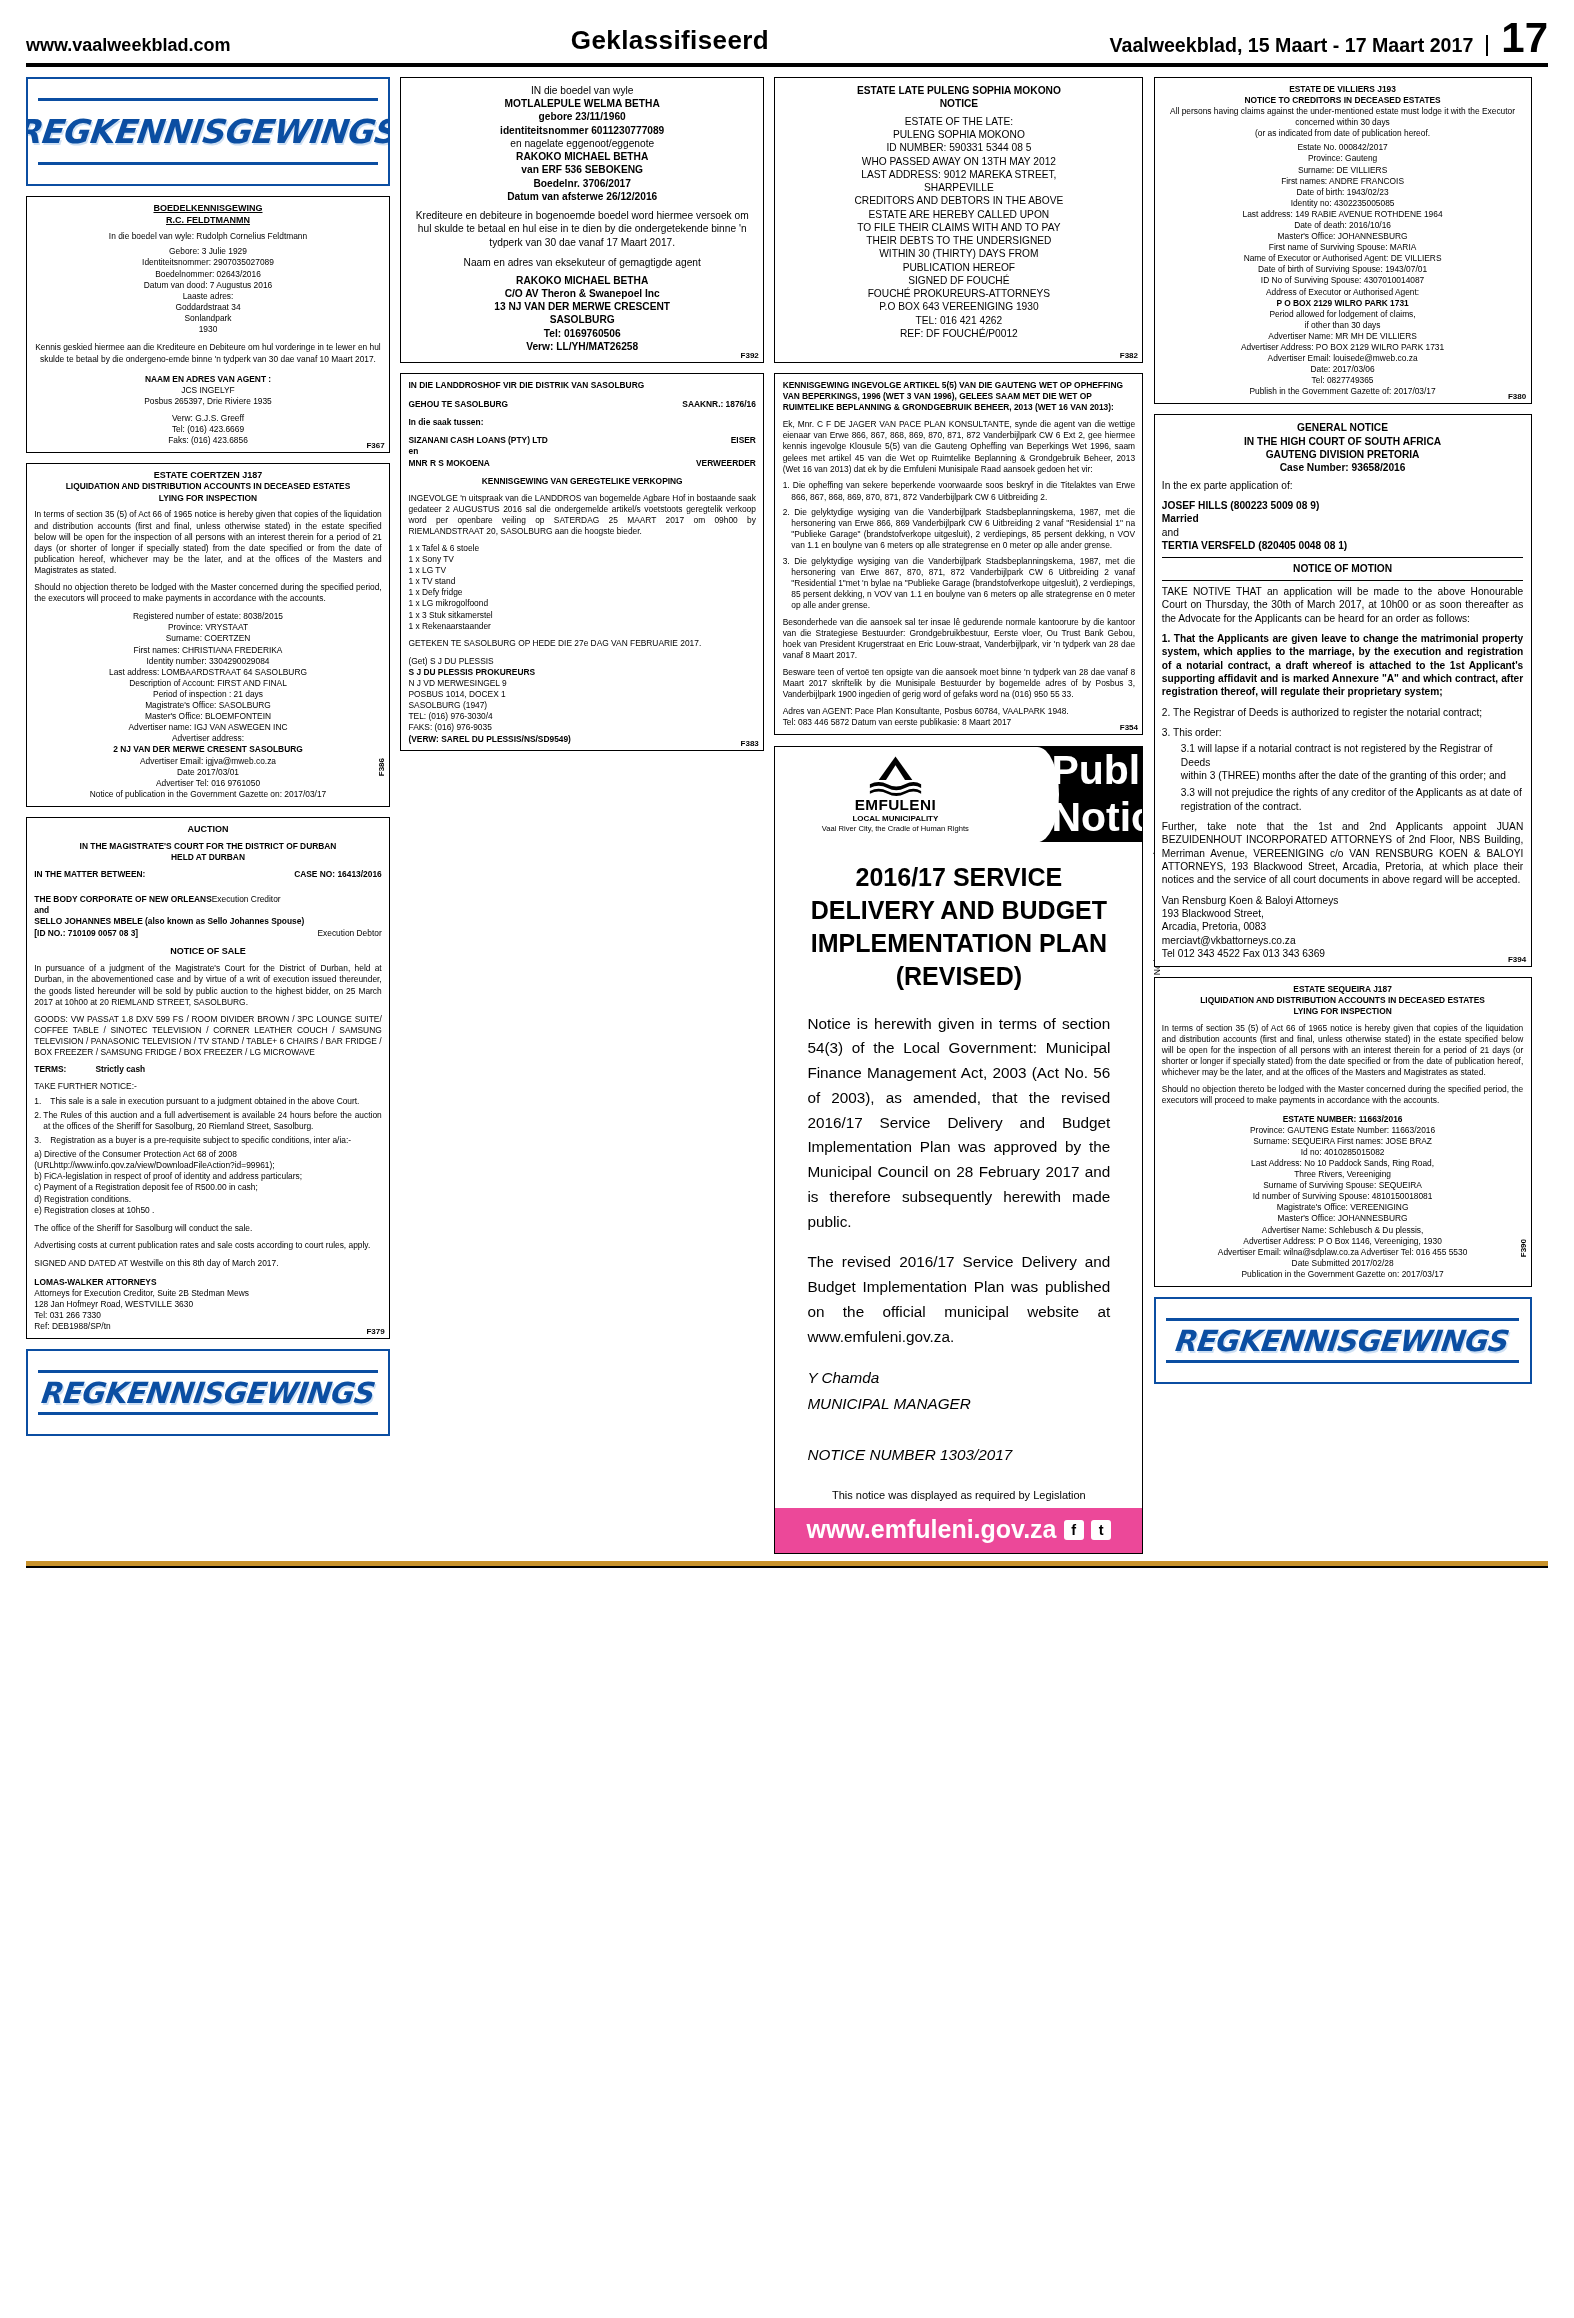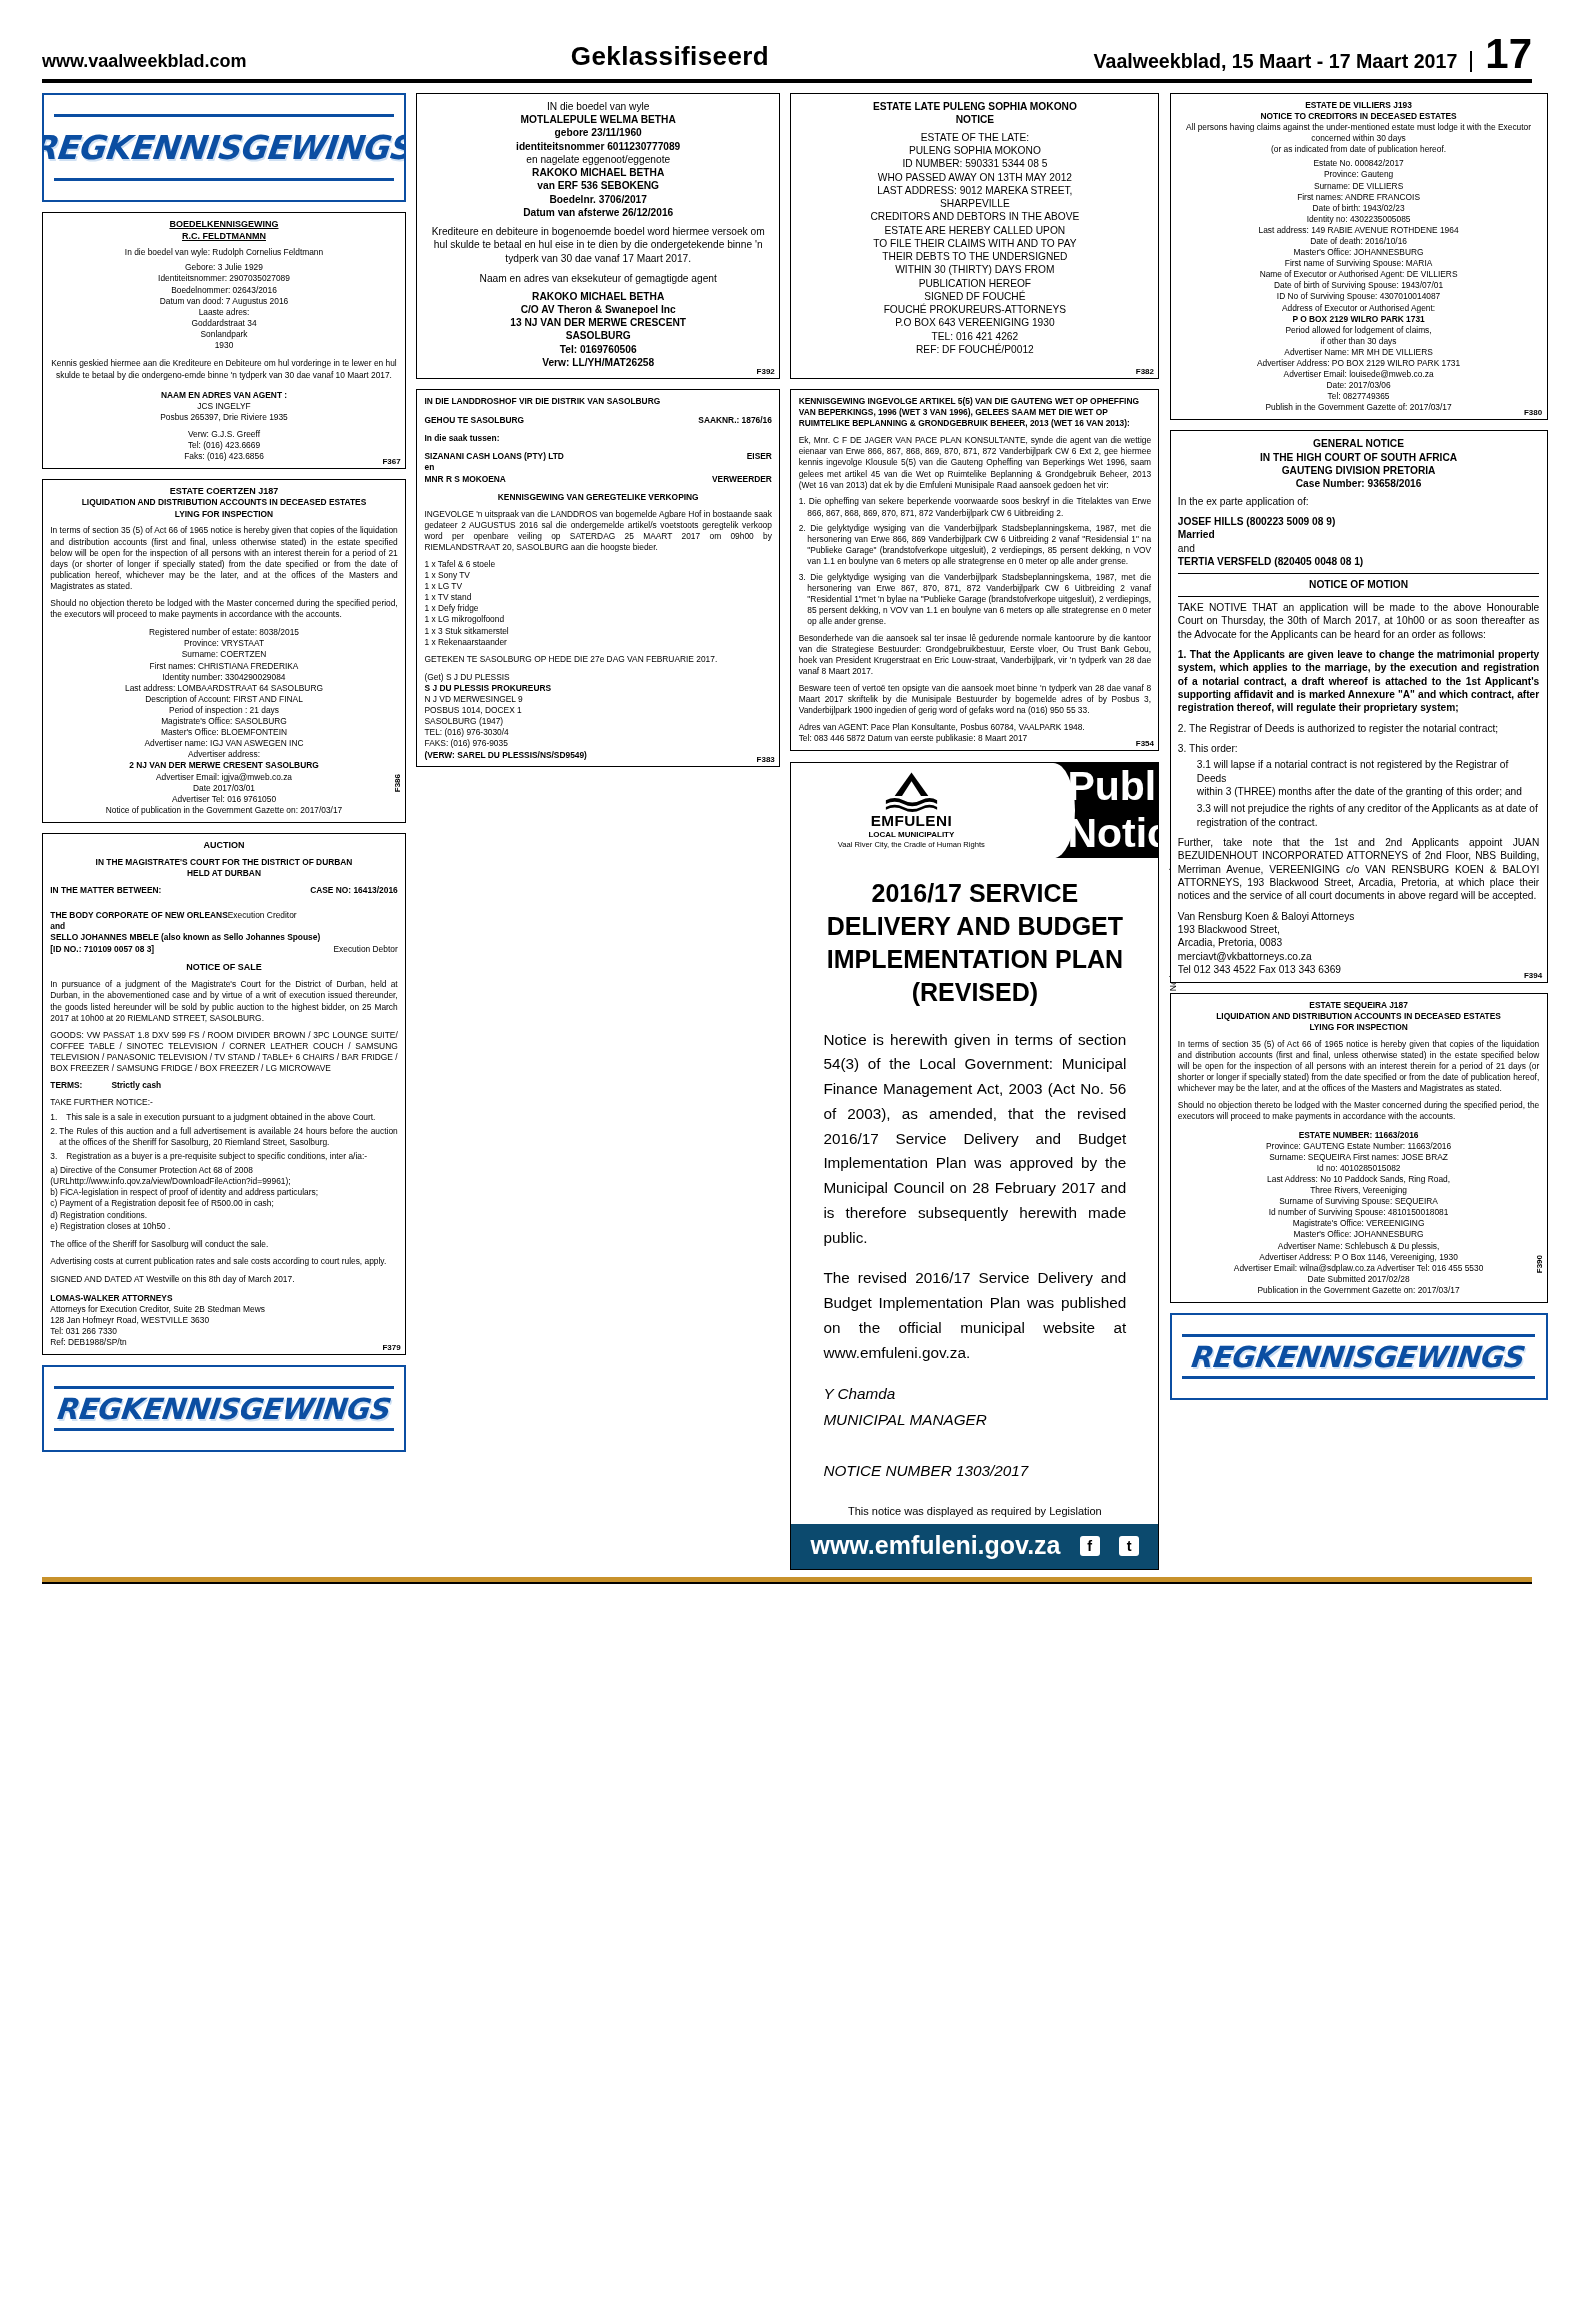--- a/index.html
+++ b/index.html
@@ -8,21 +8,21 @@
     width: 1574px;
     font-family: "Liberation Sans", sans-serif;
     background: #ffffff;
     color: #000;
   }
   .page {
     position: relative;
     width: 1574px;
     height: 2319px;
     background: #fff;
-    padding: 16px;
+    padding: 0;
   }
   
   .masthead {
     display: flex;
     align-items: flex-end;
     justify-content: space-between;
     padding: 20.4px 26px 7.3px 26px;
   }
   .mh-left { font-size: 18px; font-weight: bold; letter-spacing: 0px; }
   .mh-center { font-size: 26px; font-weight: bold; letter-spacing: 0.4px; }
@@ -119,23 +119,23 @@
   .pn-title {
     color:#fff; font-size: 41px; font-weight:bold; margin-left: 276px; z-index:2;
     font-family:"Liberation Sans", sans-serif;
   }
   .pn-body { padding: 19px 32px 7.3px 32px; }
   .pn-h1 { text-align:center; font-size: 25px; font-weight:bold; line-height:1.32; margin-bottom: 19px;}
   .pn-p { font-size: 15.3px; line-height: 1.62; text-align: justify; margin-bottom: 16px; }
   .pn-sign { font-size: 15.3px; line-height: 1.7; margin-top: 7.3px; font-style: italic; }
   .pn-legis { text-align:center; font-size:11px; margin-top: 20.4px; }
   .pn-footer {
-    background:#0c4a6e; color:#fff; text-align:center;
+    background:#ec4899; color:#fff; text-align:center;
     font-size: 25px; font-weight:bold; padding: 7.3px 0 8.7px 0;
-    display:flex; align-items:center; justify-content:center; gap:19px;
+    display:flex; align-items:center; justify-content:center; gap:7px;
   }
   .soc { width:20.4px; height:20.4px; background:#fff; color:#000; border-radius:2.9px;
     font-size:14.5px; font-weight:bold; display:inline-flex; align-items:center; justify-content:center;}
   .notice-side {
     position:absolute; right:-19px; top:87px; font-size:8.7px;
     writing-mode: vertical-rl; transform: rotate(180deg); letter-spacing:0.1px;
   }
   .pn-outer { position:relative; }
 
   .bottom-strip { margin: 7.3px 26px 0 26px; height: 4.4px; background: #c8922b; }

